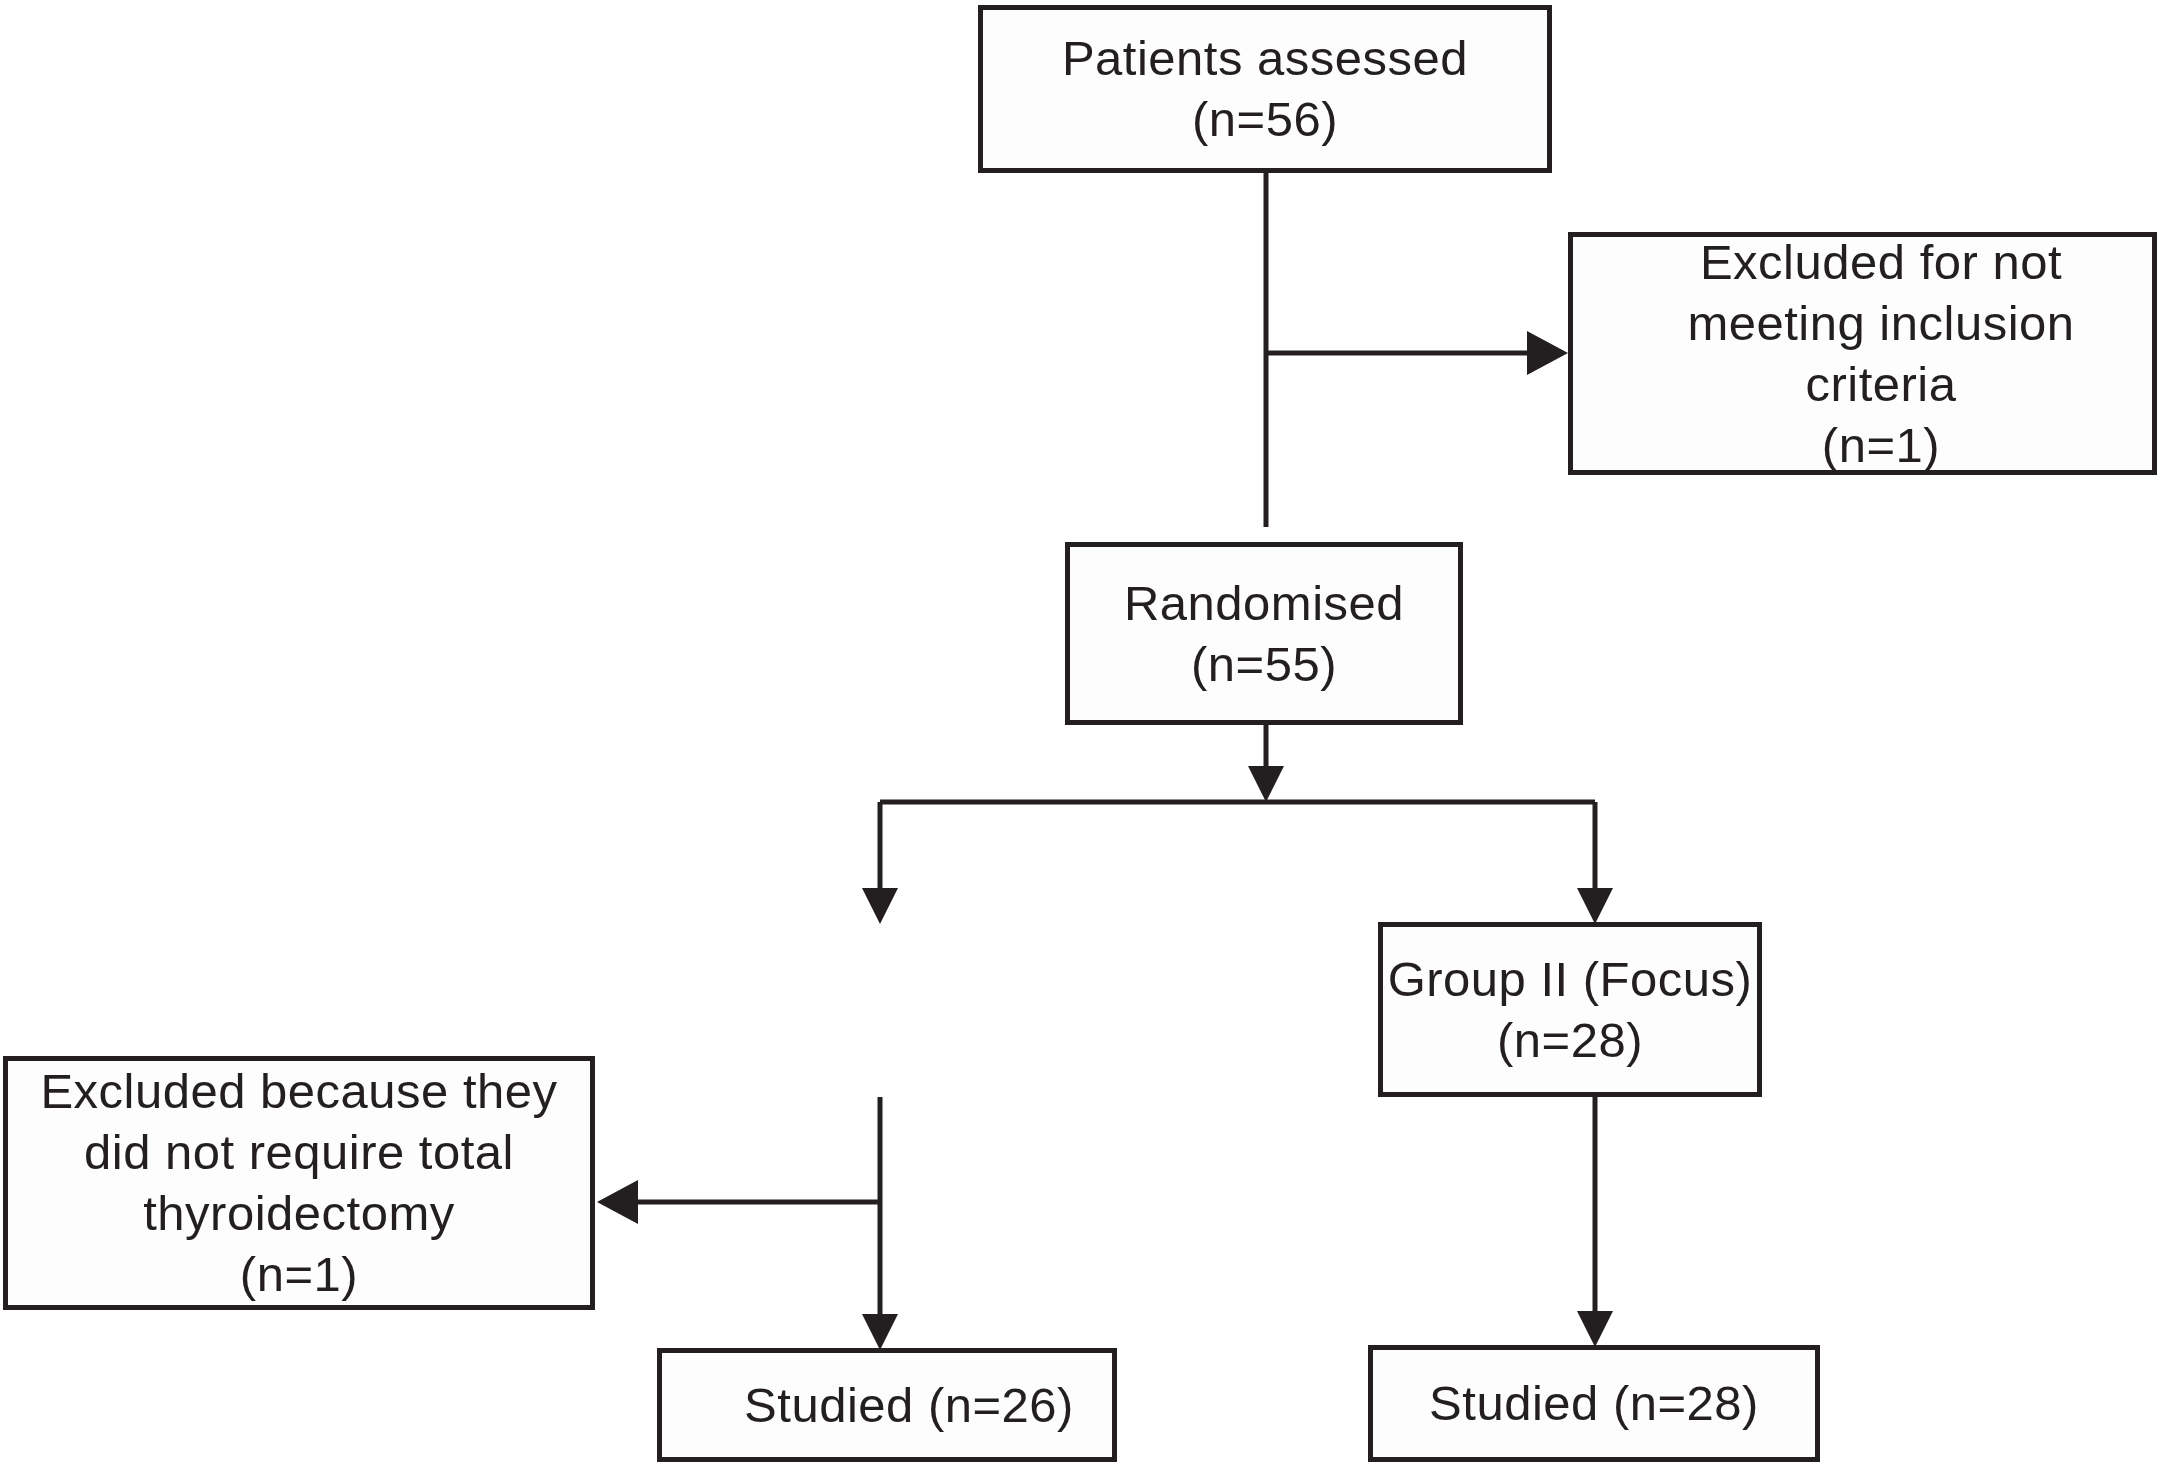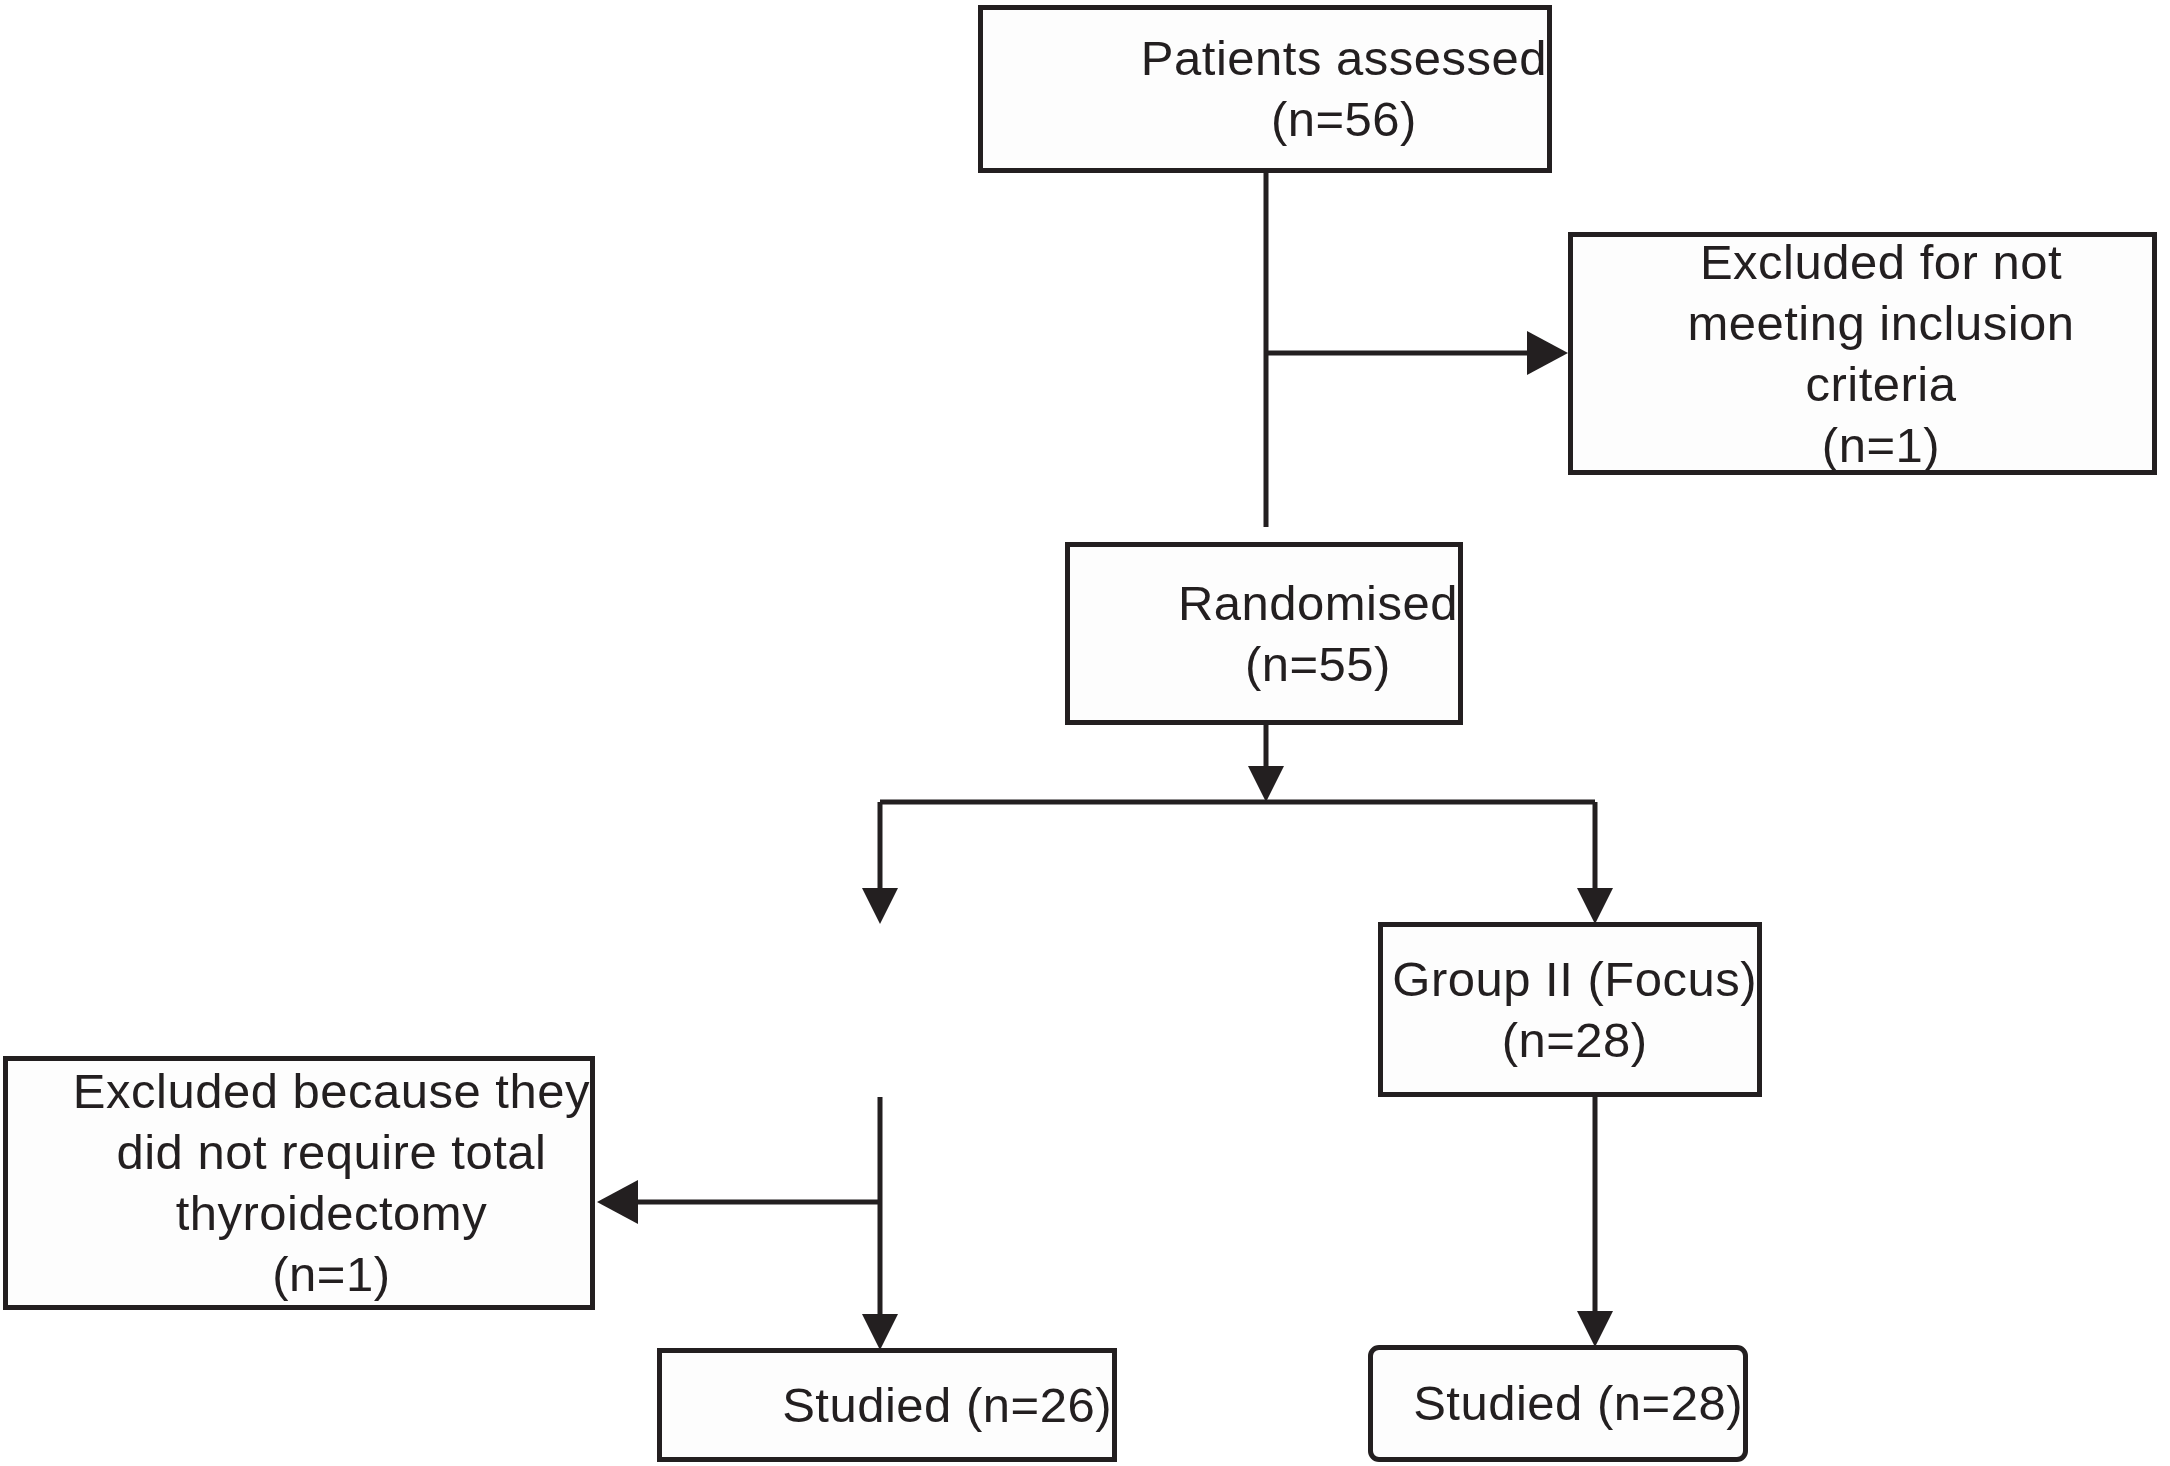--- a/index.html
+++ b/index.html
@@ -22,39 +22,39 @@
     width: 2170px;
     height: 1466px;
   }
   .box {
     position: absolute;
     box-sizing: border-box;
     border: 5px solid #231f20;
     background: #fdfdfd;
     display: flex;
     align-items: center;
-    justify-content: flex-end;
+    justify-content: center;
     text-align: center;
   }
   .box-text {
     white-space: pre-line;
     font-size: 49px;
     line-height: 61px;
     color: #231f20;
     letter-spacing: 0.5px;
   }
   
   .b-patients  { left: 978px;  top: 5px;    width: 574px; height: 168px; }
   .b-excl-inc  { left: 1568px; top: 232px;  width: 589px; height: 243px; padding-left: 37px; }
   .b-random    { left: 1065px; top: 542px;  width: 398px; height: 183px; }
   .b-group1    { left: 643px;  top: 922px;  width: 471px; height: 175px; }
   .b-group2    { left: 1378px; top: 922px;  width: 384px; height: 175px; }
   .b-excl-thy  { left: 3px;    top: 1056px; width: 592px; height: 254px; }
   .b-studied1  { left: 657px;  top: 1348px; width: 460px; height: 114px; padding-left: 44px; }
-  .b-studied2  { left: 1368px; top: 1345px; width: 380px; height: 117px; border-radius: 11px; }
+  .b-studied2  { left: 1368px; top: 1345px; width: 452px; height: 117px; }
 </style>
 </head>
 <body>
 
 <div class="canvas">
 
   <svg class="connectors" viewBox="0 0 2170 1466" xmlns="http://www.w3.org/2000/svg">
     <g stroke="#231f20" stroke-width="5" fill="none">
 
       <path d="M1266 173 L1266 527"></path>

